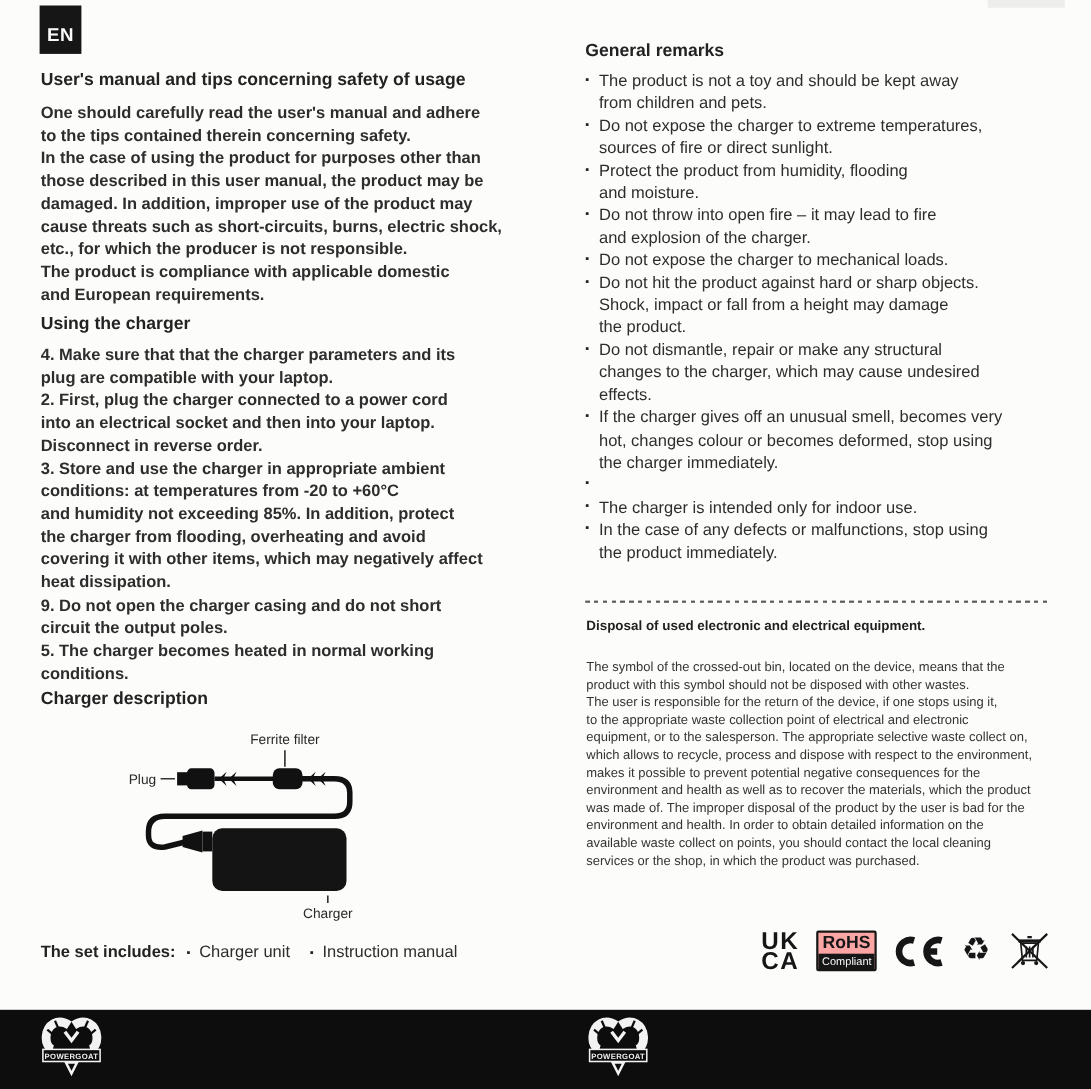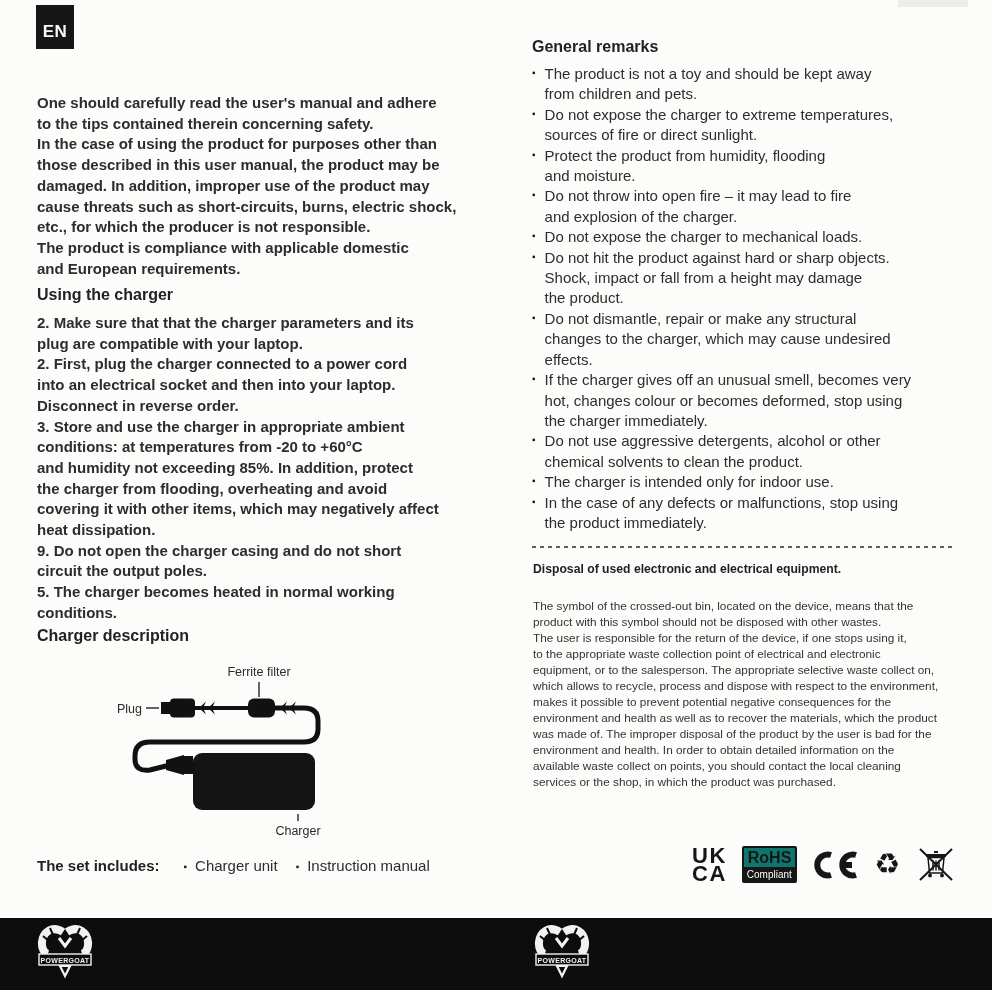--- a/index.html
+++ b/index.html
@@ -18,21 +18,21 @@
   .abs { position:absolute; }
 
   
   .safety-heading { left:37px; top:64px; }
   .safety-body    { left:37px; top:93px;  width:470px; }
   .using-heading  { left:37px; top:286px; }
   .using-steps    { left:37px; top:313px; width:470px; }
   .desc-heading   { left:37px; top:627px; }
   .diagram        { left:60px; top:658px; }
 
-  .set-row { left:37px; top:857px; display:flex; align-items:baseline; gap:24px; font-size:15px; }
+  .set-row { left:37px; top:857px; display:flex; align-items:baseline; gap:10px; font-size:15px; }
   .set-label { font-weight:bold; color:#222; }
   .set-items { display:flex; gap:18px; }
   .set-item { display:flex; gap:8px; align-items:baseline; }
 
   
   .remarks-heading { left:532px; top:38px; }
   .bullets { position:absolute; left:532px; top:64px; width:445px; }
   .bullet { display:flex; gap:9px; }
   .bullet-marker { flex:0 0 auto; font-size:10px; line-height:20.4px; color:#1d1d1d; transform:translateY(-1px); }
   .bullet-text { font-size:15px; line-height:20.4px; white-space:pre-line; }
@@ -40,52 +40,53 @@
   .divider { position:absolute; left:532px; top:546px; width:422px; height:2px;
     background:repeating-linear-gradient(90deg,#5c5c5c 0 4px,transparent 4px 8px); }
 
   .disposal-heading { position:absolute; left:533px; top:562px; font-size:12.2px; font-weight:bold; color:#1f1f1f; }
   .disposal-body { position:absolute; left:533px; top:598px; width:432px;
     font-size:11.8px; line-height:16px; color:#333; white-space:pre-line; }
 
   
   .logos { position:absolute; left:692px; top:846px; display:flex; align-items:center; gap:15px; }
   .ukca { font-weight:800; font-size:22px; line-height:18px; letter-spacing:1.5px; color:#161616; }
-  .rohs { border:2.5px solid #161616; border-radius:2px; text-align:left; background:#0f766e; }
+  .rohs { border:2.5px solid #161616; border-radius:2px; text-align:right; background:#fca5a5; }
   .rohs-top { font-weight:800; font-size:16px; padding:0 4px; color:#161616; line-height:19px; }
   .rohs-bottom { background:#161616; color:#fbfbfb; font-size:10px; padding:1.5px 3px; line-height:11px; }
   .recycle { font-size:29px; line-height:1; color:#161616; }
 
   
   .footer-bar { position:absolute; left:0; bottom:0; width:992px; height:72px; background:#0d0d0d; }
   .goat { position:absolute; top:5px; }
   .goat-1 { left:36px; }
   .goat-2 { left:533px; }
 </style>
 </head>
 <body>
 
 <div class="page">
 
   <div class="lang-badge">EN</div>
   <div class="smudge"></div>
 
+  <h2 class="section-heading safety-heading">User's manual and tips concerning safety of usage</h2>
   <p class="body-text abs safety-body">One should carefully read the user's manual and adhere
 to the tips contained therein concerning safety.
 In the case of using the product for purposes other than
 those described in this user manual, the product may be
 damaged. In addition, improper use of the product may
 cause threats such as short-circuits, burns, electric shock,
 etc., for which the producer is not responsible.
 The product is compliance with applicable domestic
 and European requirements.</p>
 
   <h2 class="section-heading using-heading">Using the charger</h2>
   <div class="abs using-steps">
-      <p class="body-text">2. Make sure that that the charger parameters and its
+      <p class="body-text">4. Make sure that that the charger parameters and its
 plug are compatible with your laptop.</p>
       <p class="body-text">2. First, plug the charger connected to a power cord
 into an electrical socket and then into your laptop.
 Disconnect in reverse order.</p>
       <p class="body-text">3. Store and use the charger in appropriate ambient
 conditions: at temperatures from -20 to +60°C
 and humidity not exceeding 85%. In addition, protect
 the charger from flooding, overheating and avoid
 covering it with other items, which may negatively affect
 heat dissipation.</p>
@@ -185,22 +186,20 @@
 effects.</span>
     </div>
       <div class="bullet">
       <span class="bullet-marker">▪</span>
       <span class="bullet-text">If the charger gives off an unusual smell, becomes very
 hot, changes colour or becomes deformed, stop using
 the charger immediately.</span>
     </div>
       <div class="bullet">
       <span class="bullet-marker">▪</span>
-      <span class="bullet-text">Do not use aggressive detergents, alcohol or other
-chemical solvents to clean the product.</span>
     </div>
       <div class="bullet">
       <span class="bullet-marker">▪</span>
       <span class="bullet-text">The charger is intended only for indoor use.</span>
     </div>
       <div class="bullet">
       <span class="bullet-marker">▪</span>
       <span class="bullet-text">In the case of any defects or malfunctions, stop using
 the product immediately.</span>
     </div>

